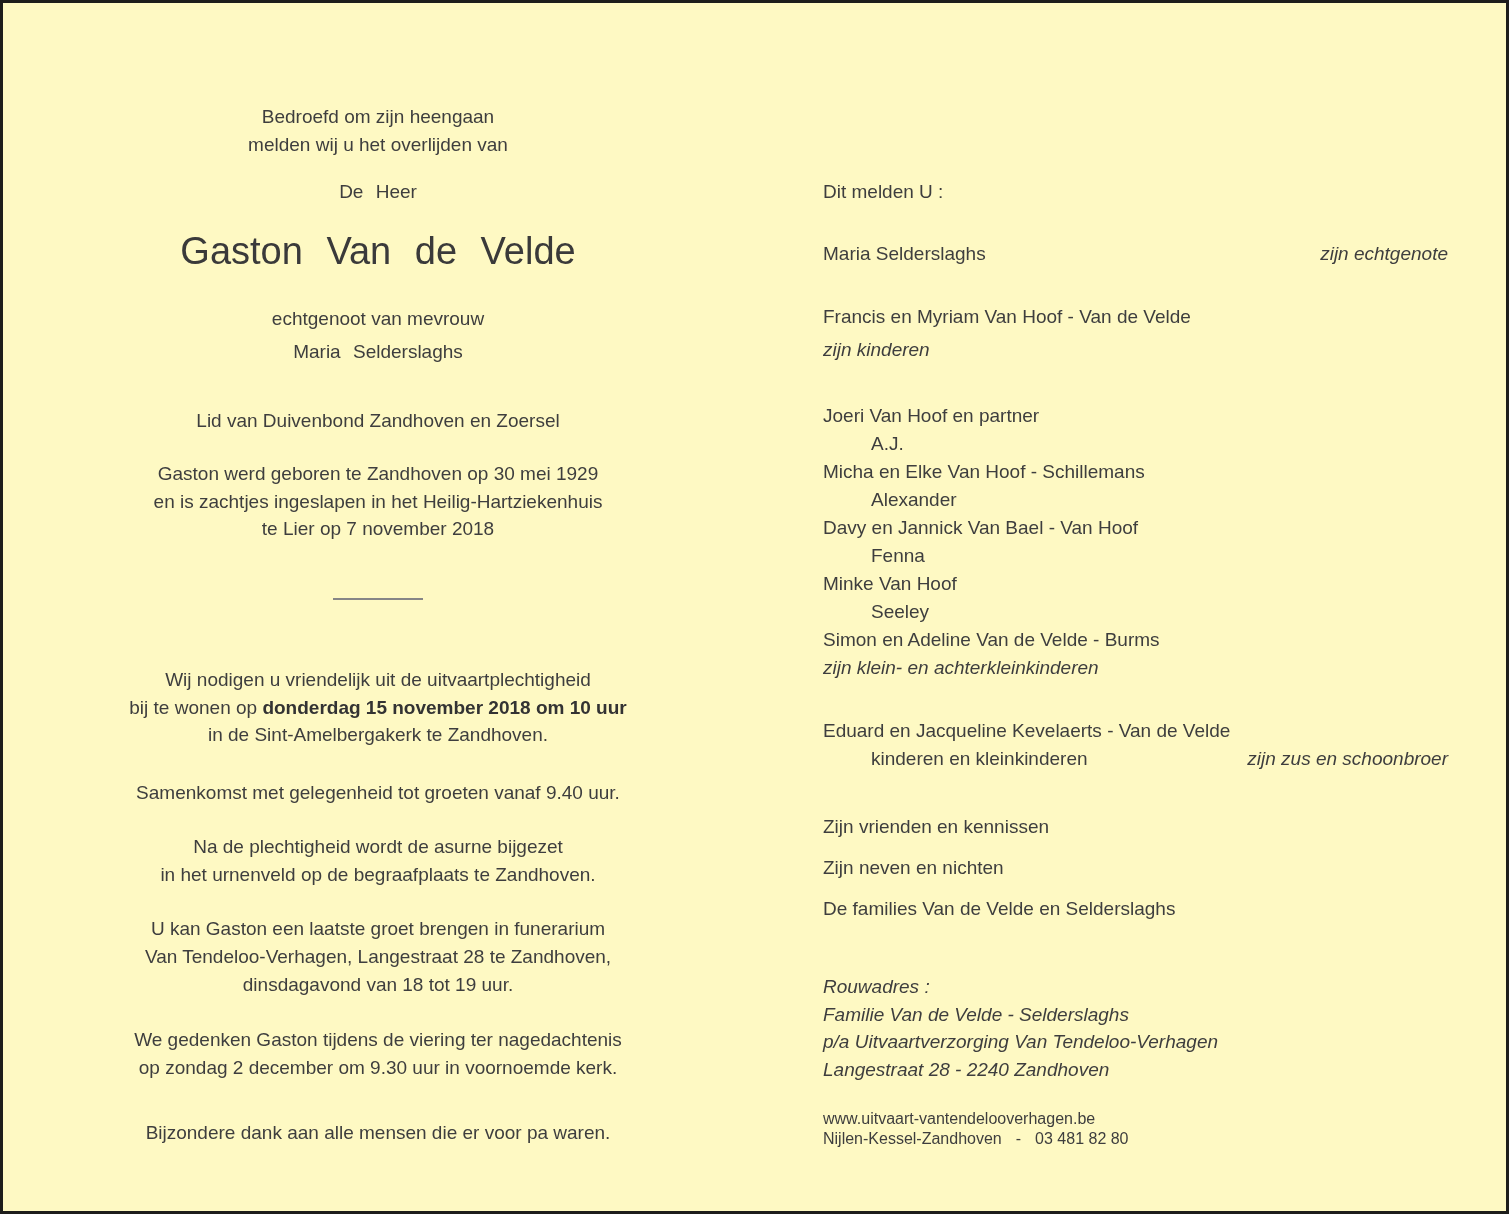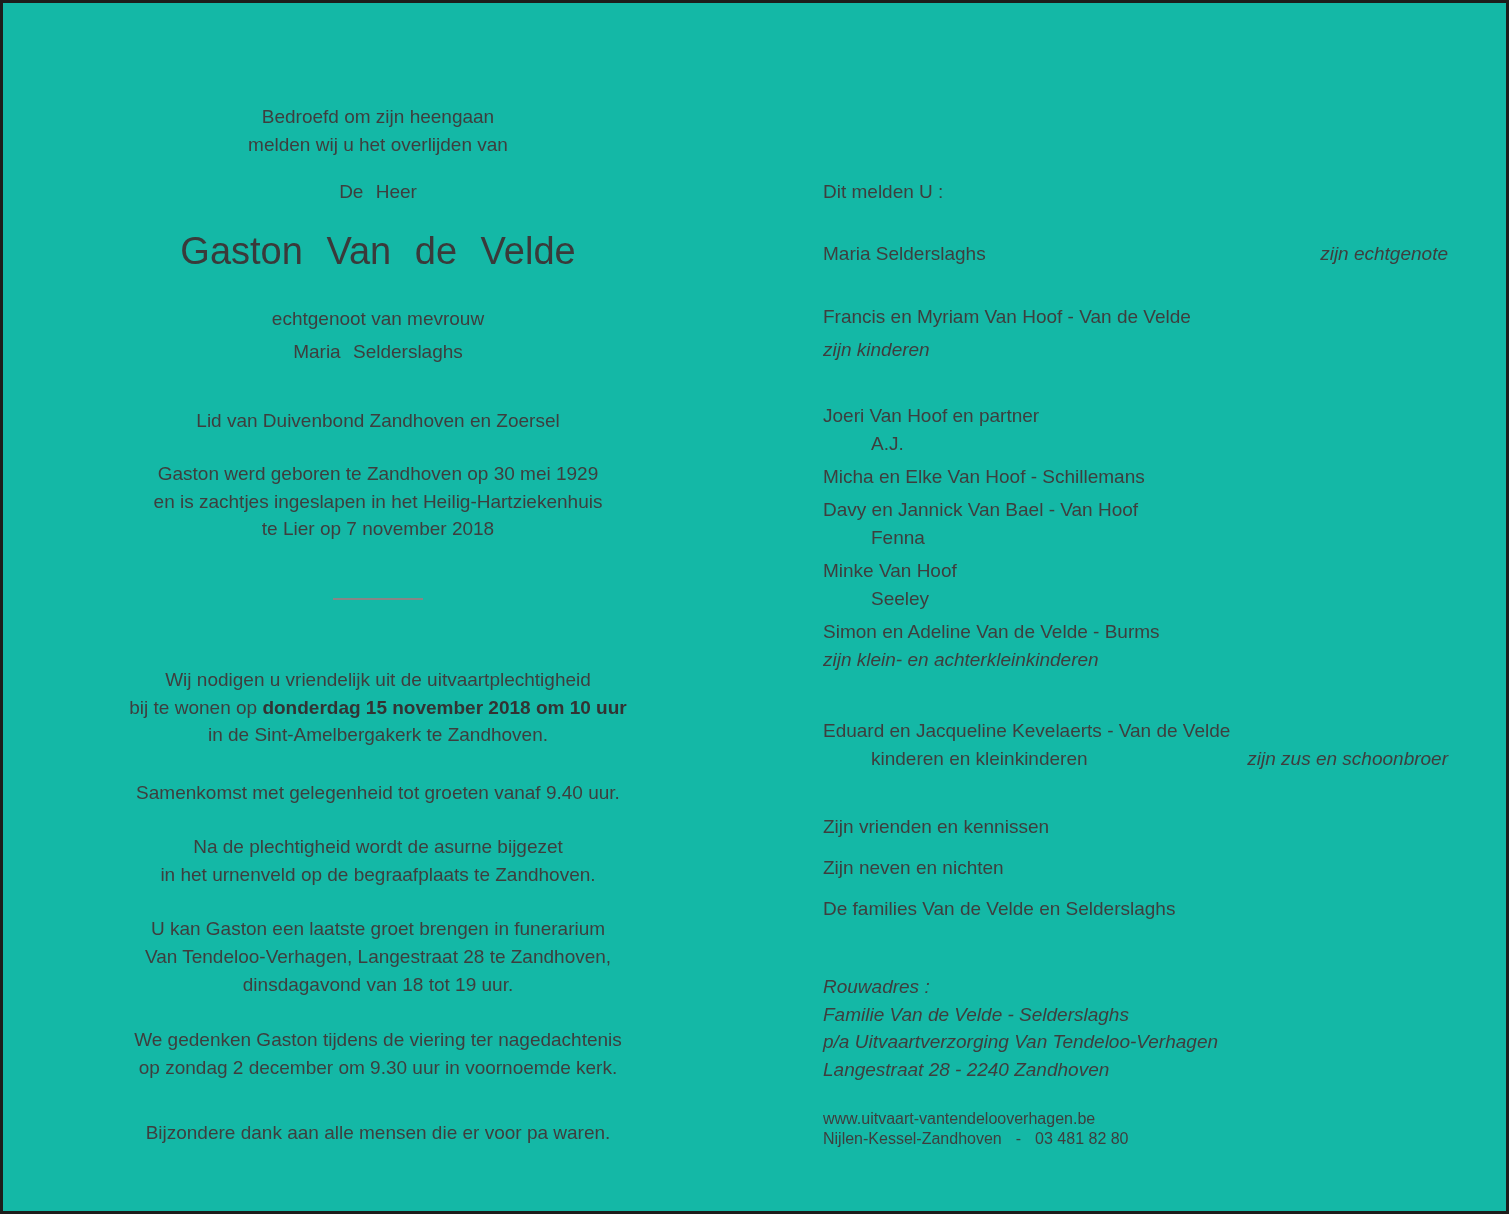--- a/index.html
+++ b/index.html
@@ -1,21 +1,21 @@
 <!DOCTYPE html>
 <html><head>
 <meta charset="utf-8">
 <style>
   html, body { margin: 0; padding: 0; background: #ffffff; }
   .page {
     position: relative;
     width: 1509px;
     height: 1214px;
     box-sizing: border-box;
-    background: #14b8a6;
+    background: #fef9c3;
     border: 3px solid #1d1d1b;
     overflow: hidden;
     font-family: "Liberation Sans", sans-serif;
     color: #3e3e3e;
   }
   .col { position: absolute; top: 0; }
   .col-left  { left: 85px;  width: 580px; text-align: center; }
   .col-right { left: 820px; width: 625px; text-align: left; }
 
   .blk {
@@ -46,21 +46,21 @@
     left: 50%;
     transform: translateX(-50%);
     width: 90px;
     height: 0;
     border-top: 2px solid #868686;
   }
 
   .row { display: flex; justify-content: space-between; align-items: baseline; }
   .rel { font-style: italic; white-space: nowrap; text-align: center; }
   .indent { padding-left: 48px; }
-  .group { margin-top: 5px; }
+  .group { }
   .group:first-child { margin-top: 11px; }
   .right-line { text-align: left; }
   .italic { font-style: italic; }
 
   .footer {
     font-size: 16px;
     line-height: 19.5px;
   }
   .gap { margin: 0 14px; }
 </style>
@@ -139,20 +139,21 @@
       </div>
     </div>
 
     <div class="blk" style="top:388px">
       <div class="group">
         <div>Joeri Van Hoof en partner</div>
         <div class="indent">A.J.</div>
       </div>
       <div class="group">
         <div>Micha en Elke Van Hoof - Schillemans</div>
+        <div class="indent">Alexander</div>
       </div>
       <div class="group">
         <div>Davy en Jannick Van Bael - Van Hoof</div>
         <div class="indent">Fenna</div>
       </div>
       <div class="group">
         <div>Minke Van Hoof</div>
         <div class="indent">Seeley</div>
       </div>
       <div class="group">

